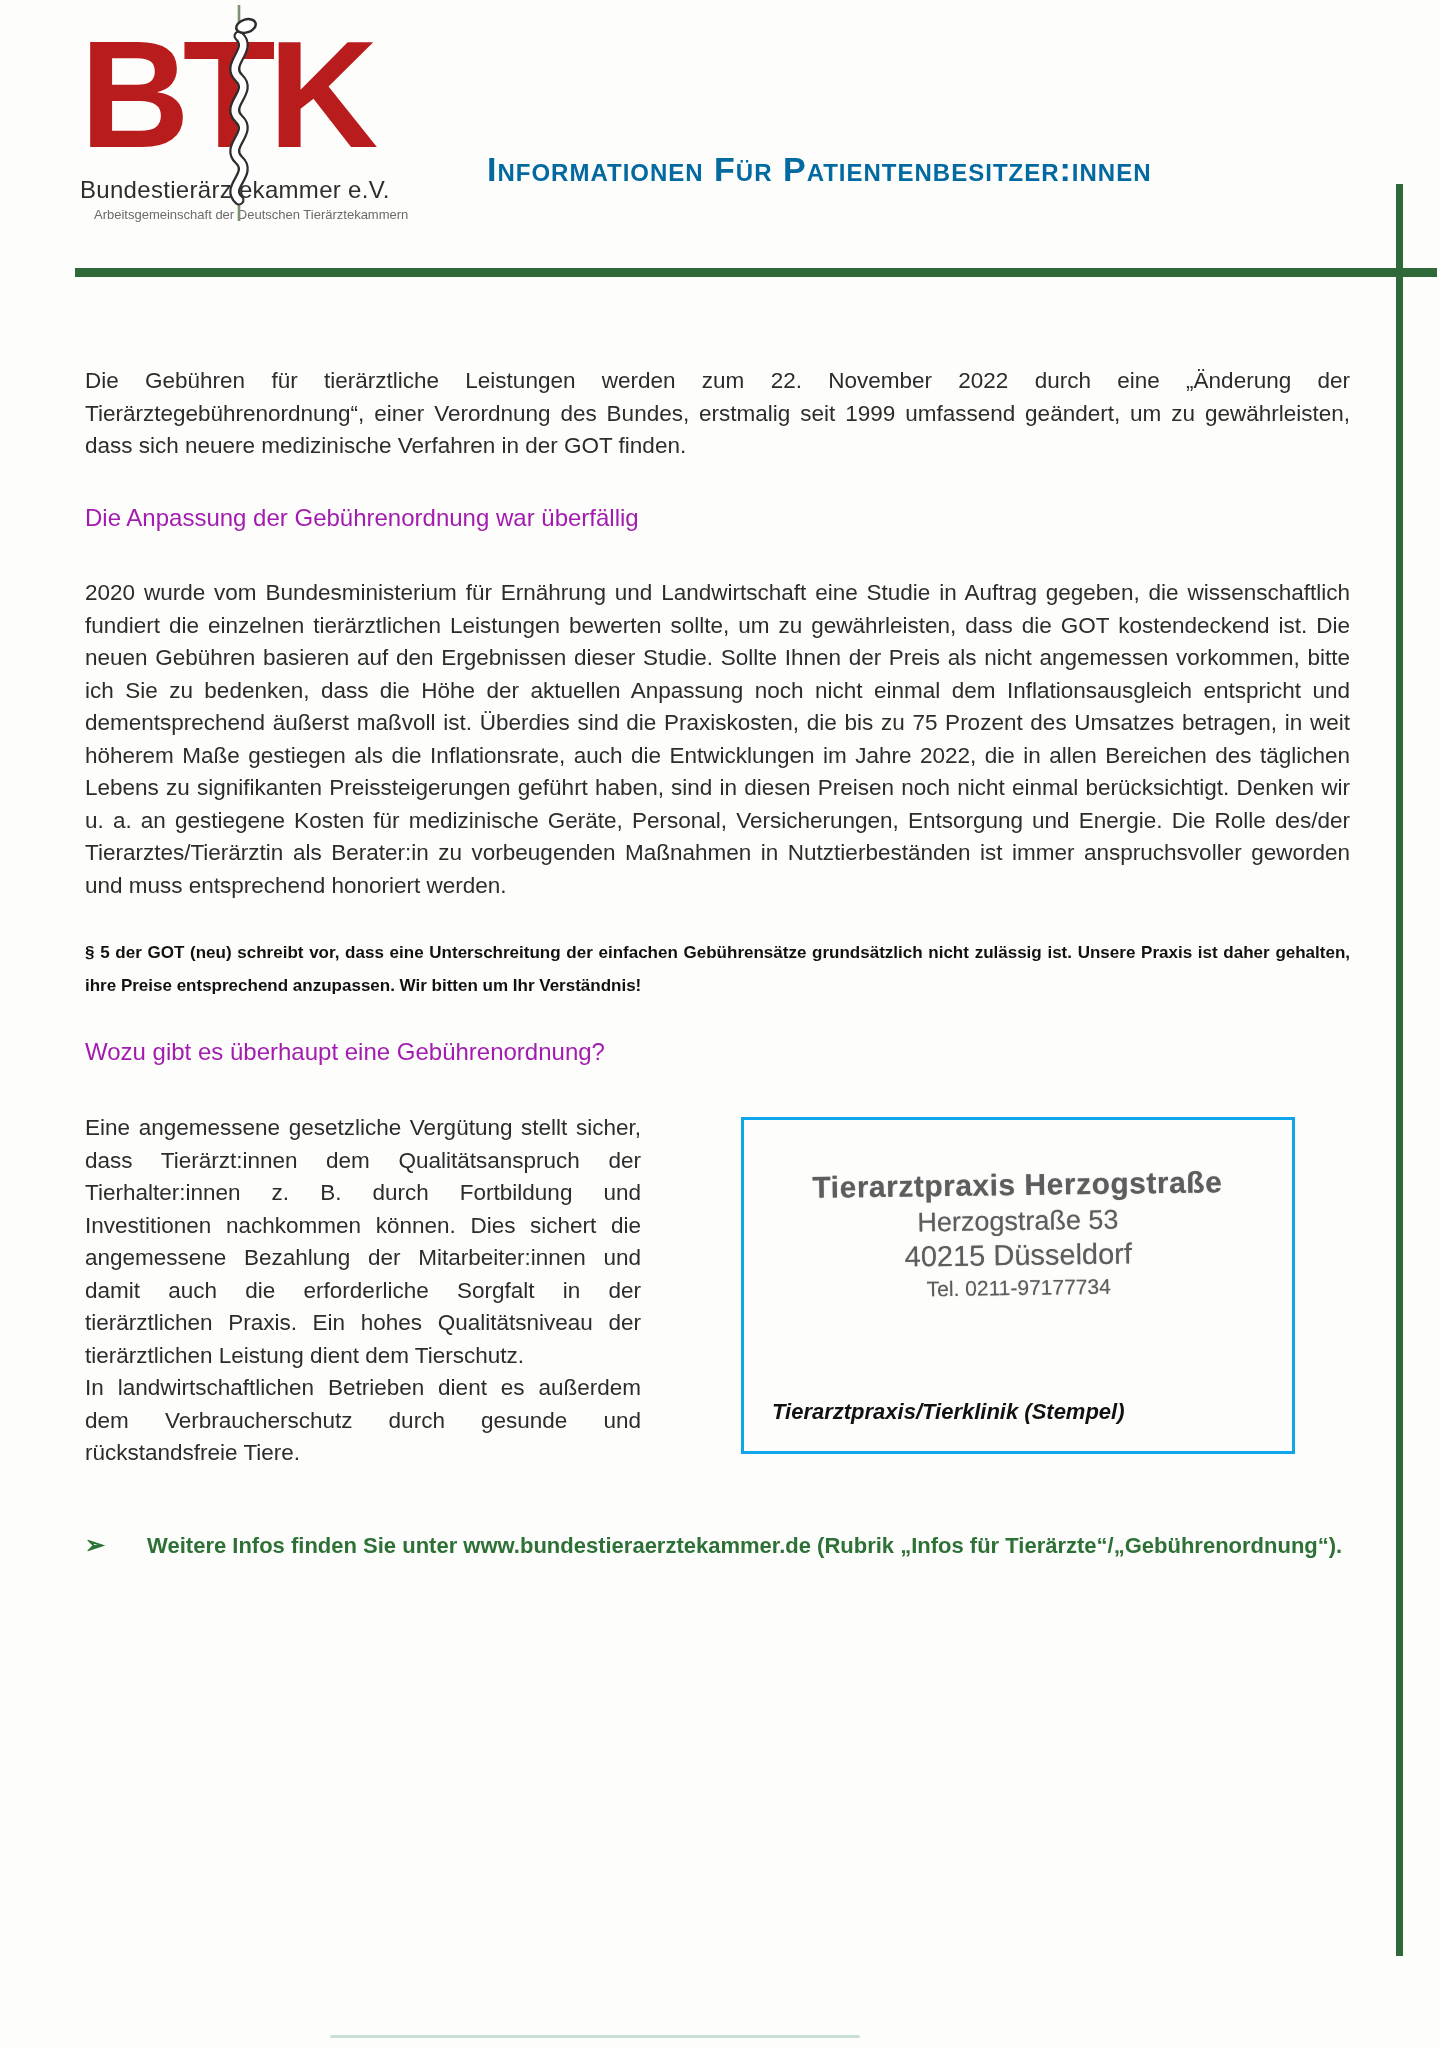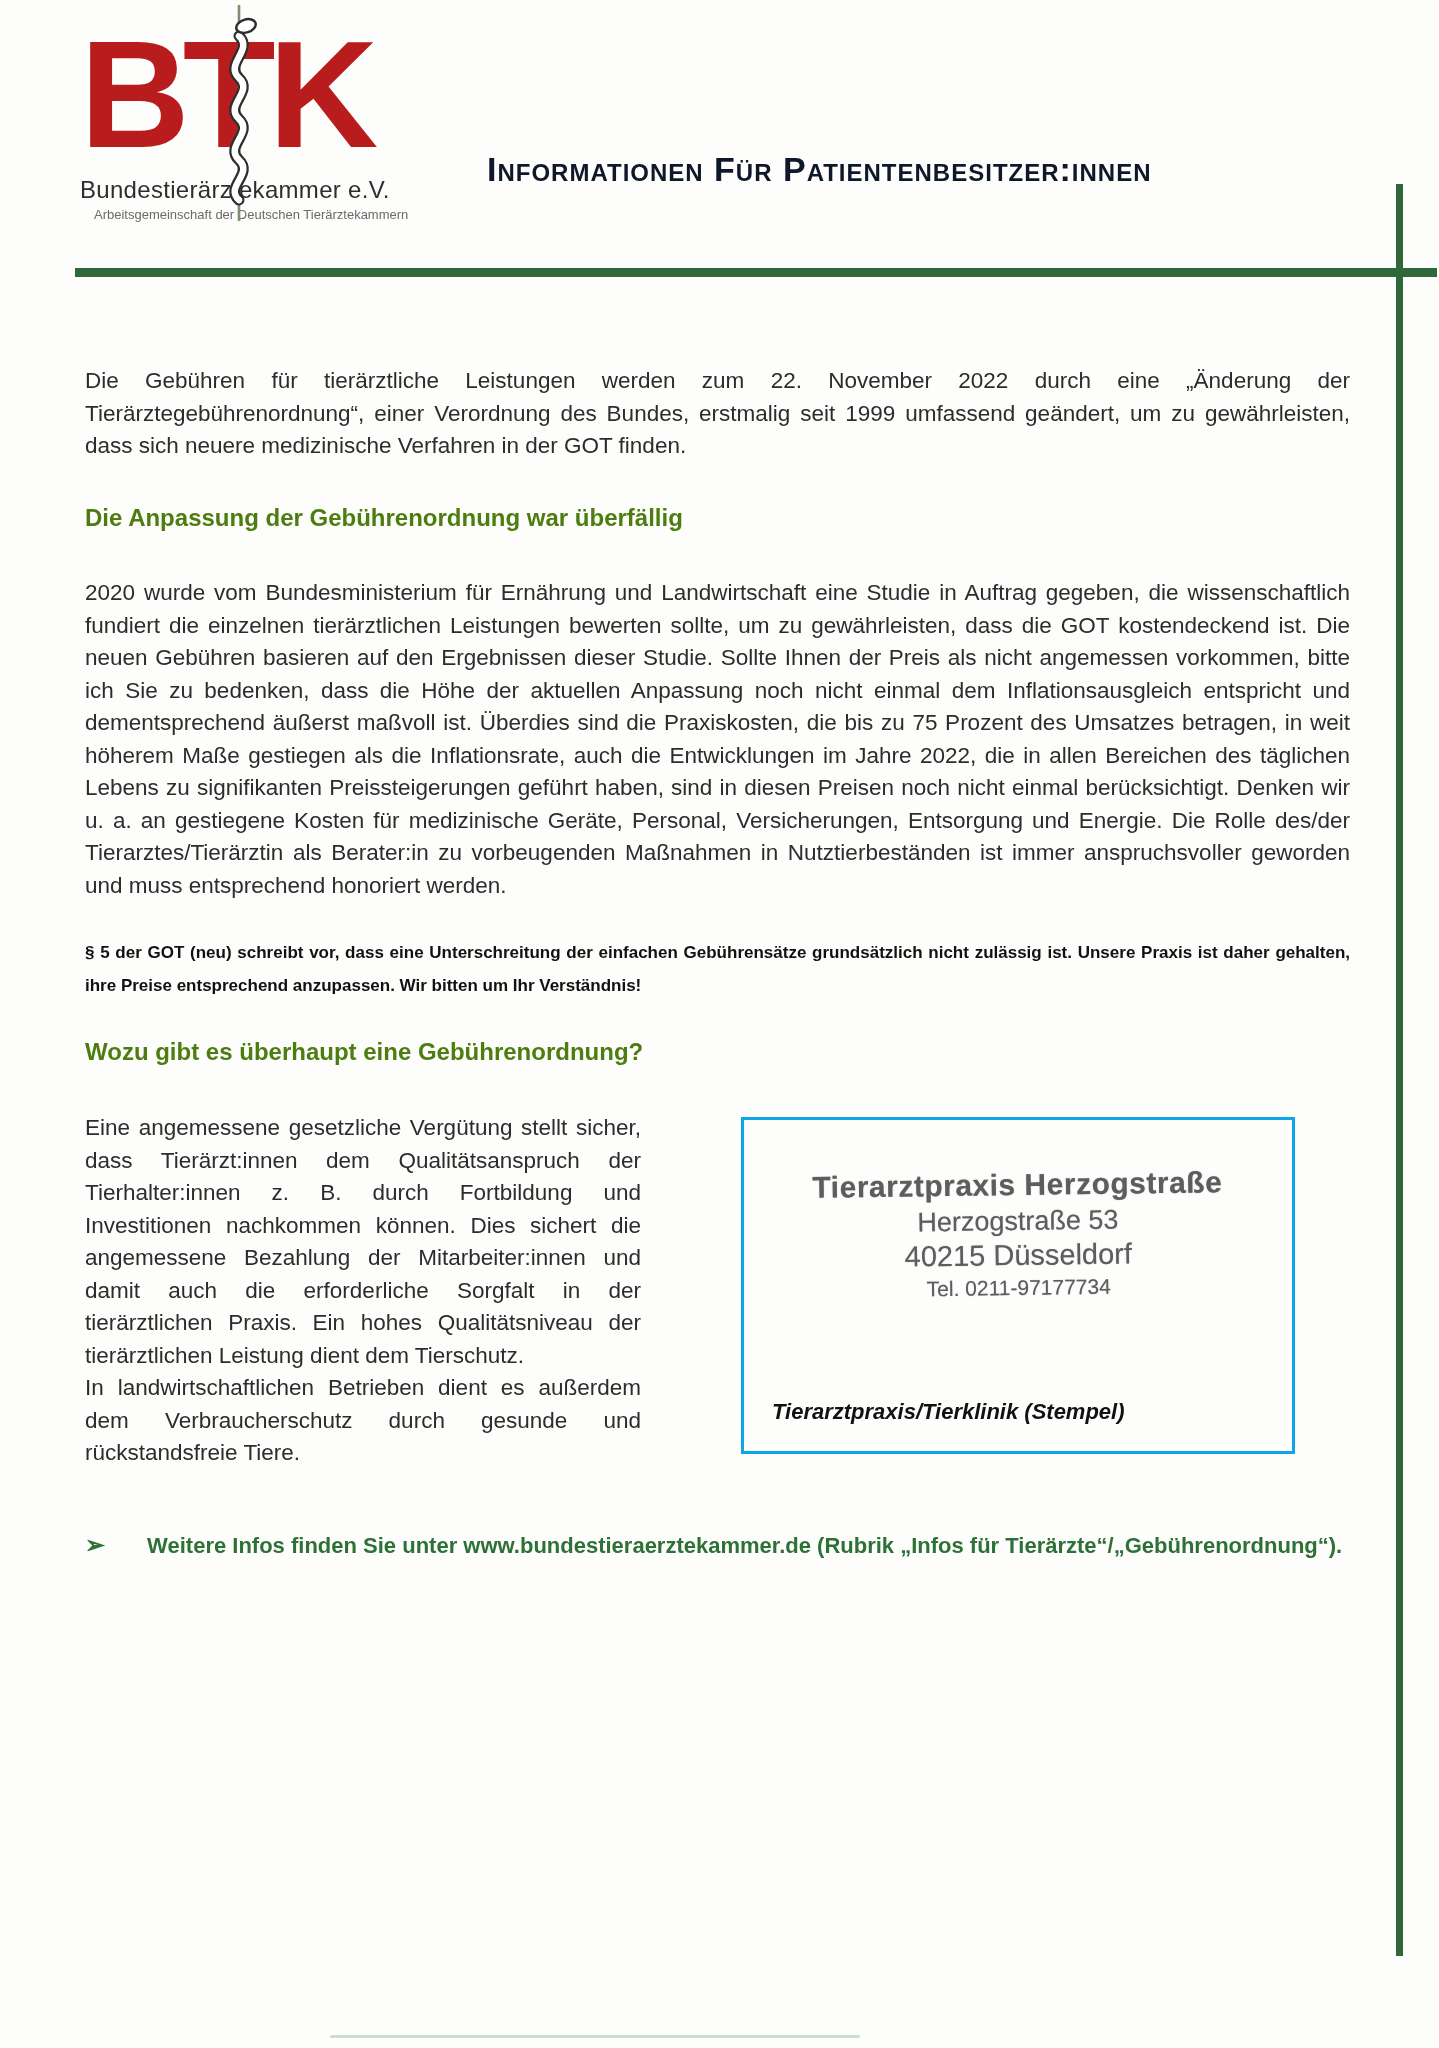--- a/index.html
+++ b/index.html
@@ -19,38 +19,38 @@
     letter-spacing:-7px;color:#b91c1c;
     font-family:"Liberation Sans", sans-serif;
   }
   .staff{position:absolute;left:136px;top:-16px;pointer-events:none;}
   .org-name{margin-top:6px;font-size:24px;color:#2e2e2e;letter-spacing:0.3px;}
   .org-subtitle{margin-top:3px;margin-left:14px;font-size:13px;color:#6a6a6a;}
   .header-title{
     position:absolute;left:487px;top:150px;width:900px;
     font-variant:small-caps;
     font-weight:bold;font-size:34px;letter-spacing:1px;
-    color:#0f172a;
+    color:#0369a1;
   }
   .h-rule{position:absolute;left:75px;top:268px;width:1362px;height:9px;background:#2f6839;}
   .v-rule{position:absolute;left:1396px;top:184px;width:7px;height:1772px;background:#2f6839;}
 
   
   .content{position:absolute;left:85px;top:365px;width:1265px;}
   .page-title{
     font-size:33px;font-weight:400;color:#1e1e1e;
     margin:0 0 82px 0;line-height:1.2;
   }
   p.body{
     font-size:22.5px;line-height:32.5px;margin:0;
     text-align:justify;color:#2c2c2c;
   }
   .sp-after-intro{margin-bottom:0;}
   h2.green{
-    font-size:24px;font-weight:bold;color:#4d7c0f;
+    font-size:24px;font-weight:normal;color:#a21caf;
     margin:41px 0 45px 0;line-height:1.2;
   }
   h2.green.second{margin-top:36px;margin-bottom:45px;}
   .emphasis{
     font-size:17px;line-height:32.5px;margin:35px 0 0 0;
     font-weight:bold;color:#111;text-align:justify;
   }
   
   .stamp-box{
     float:right;

